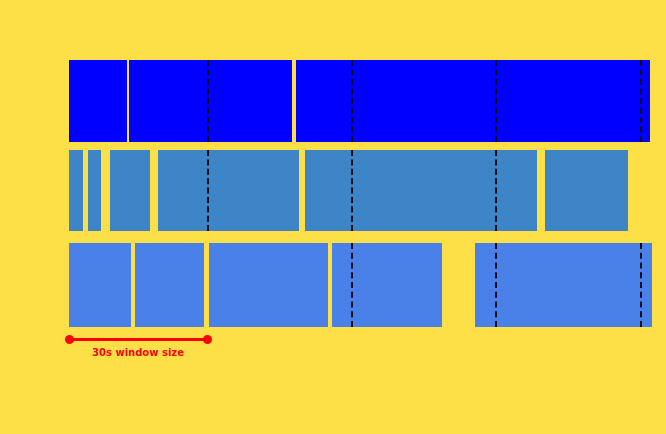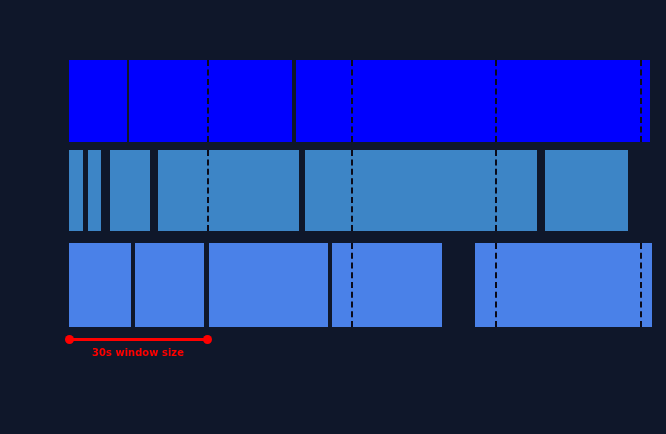--- a/index.html
+++ b/index.html
@@ -10,21 +10,21 @@
   body {
     width: 666px;
     height: 434px;
     overflow: hidden;
     font-family: "DejaVu Sans", sans-serif;
   }
   #figure {
     position: relative;
     width: 666px;
     height: 434px;
-    background: #0f172a;
+    background: #fde047;
   }
   .plot-area {
     position: absolute;
     left: 0;
     top: 0;
     width: 666px;
     height: 434px;
   }
   .track-row {
     position: absolute;

